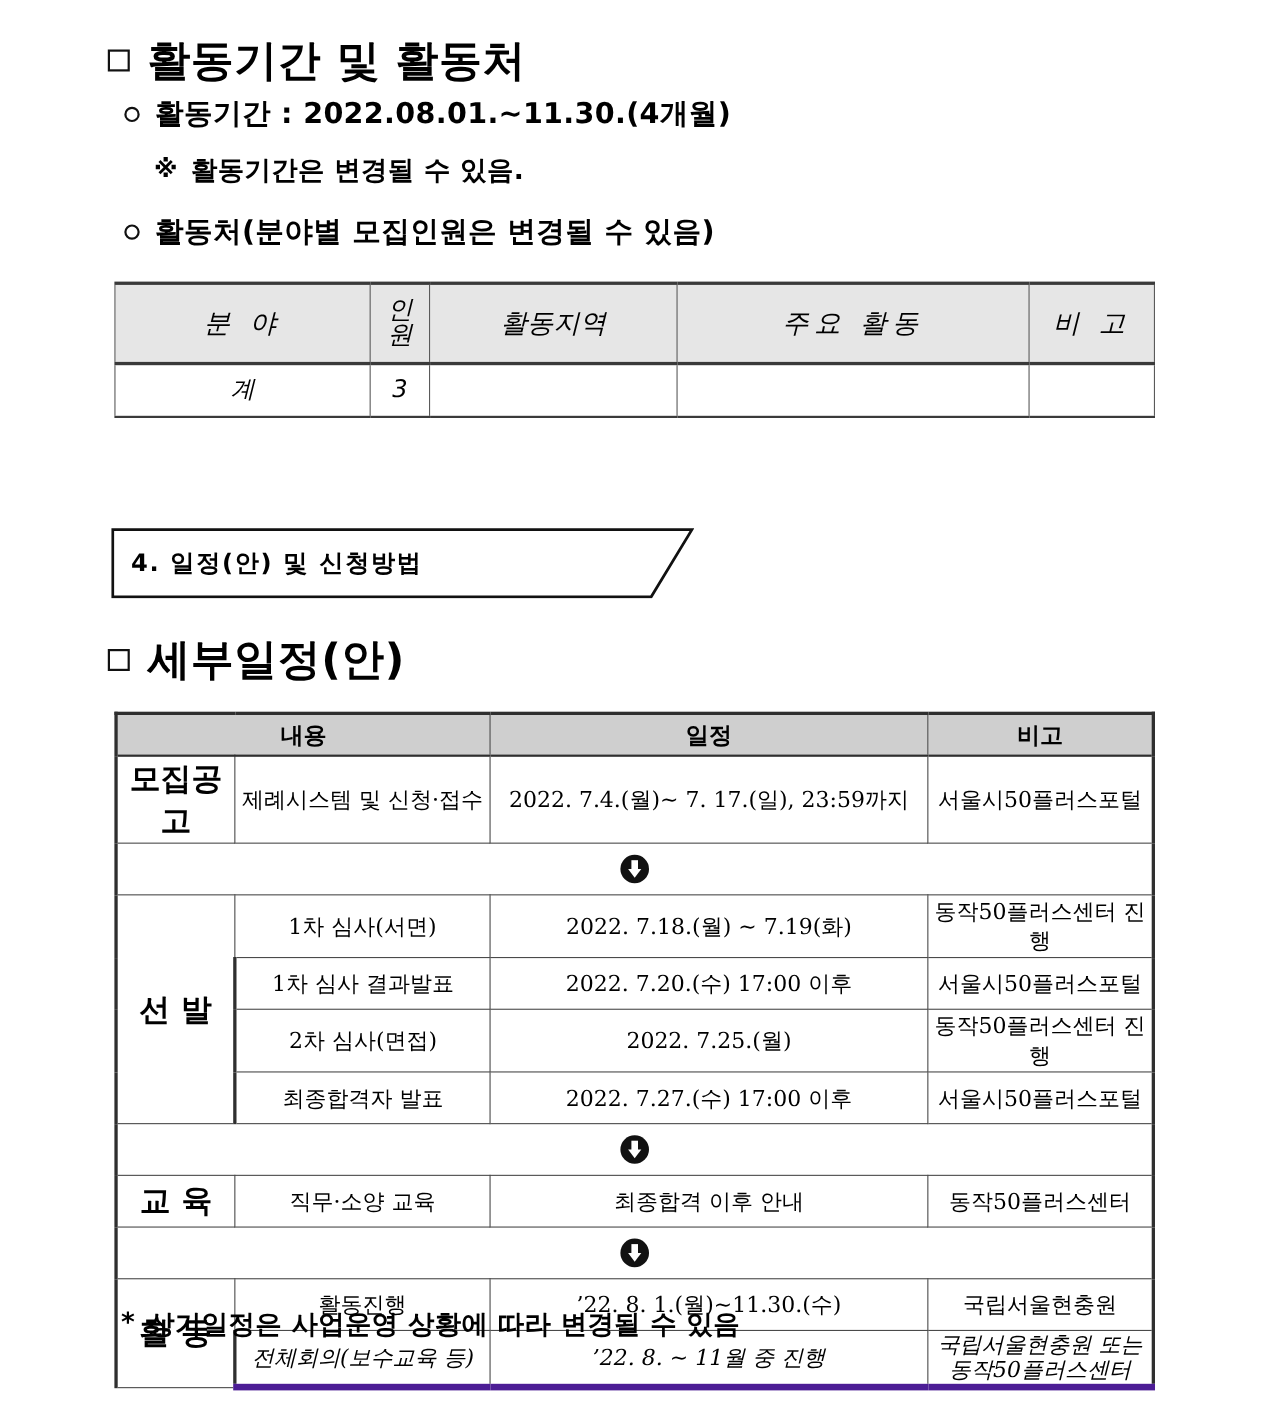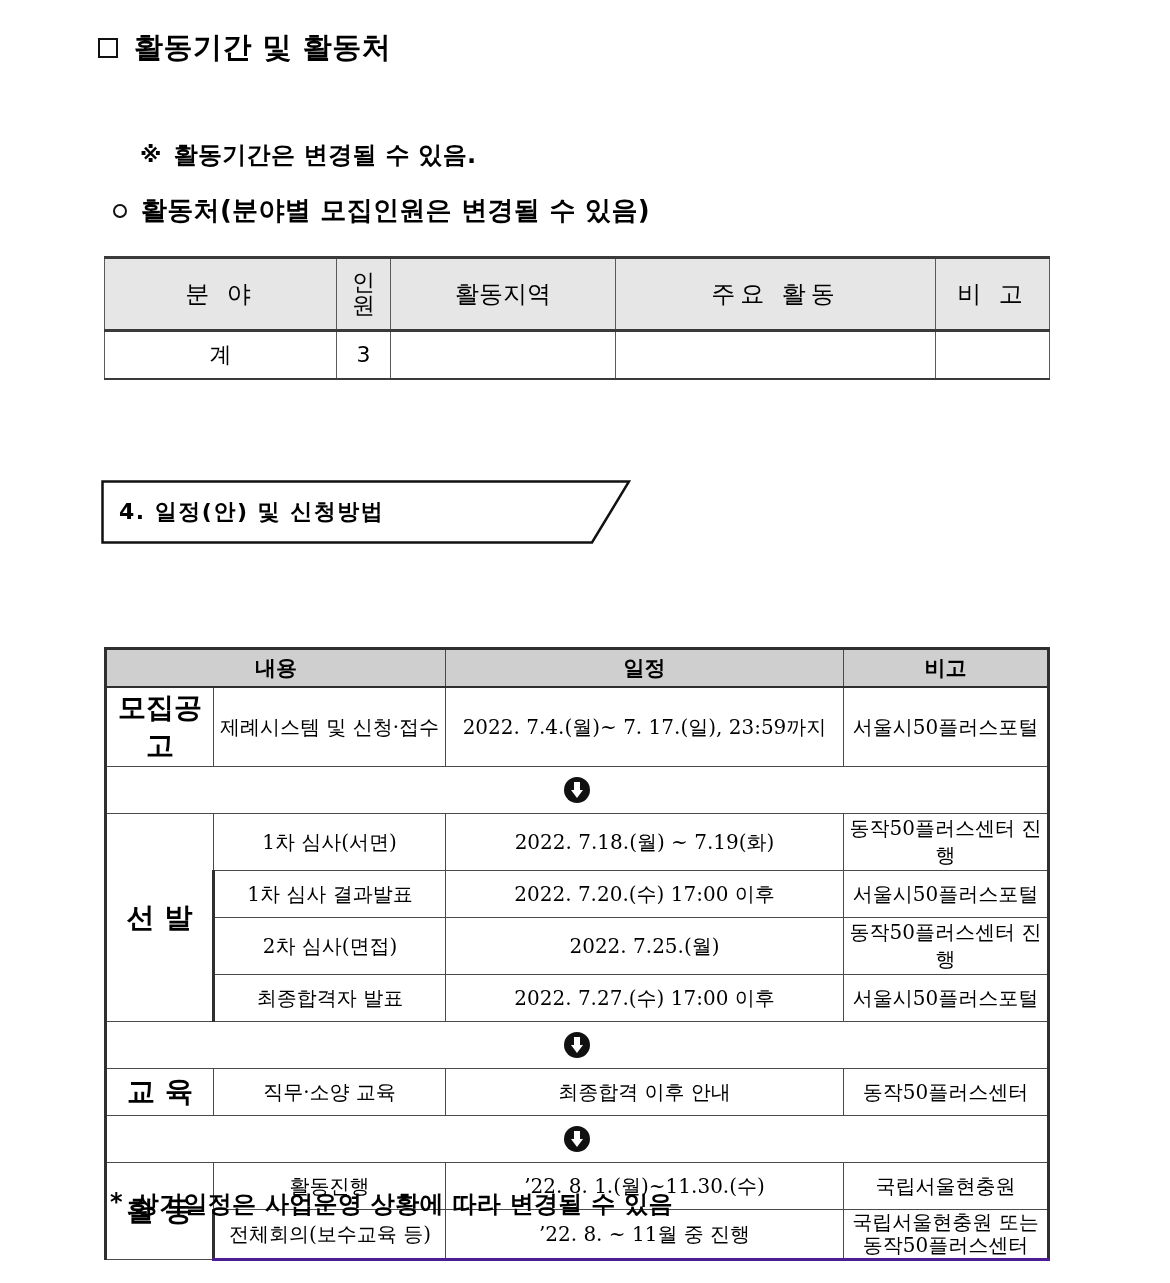--- a/index.html
+++ b/index.html
@@ -21,21 +21,21 @@
     width: 1170px;
     height: 1283px;
     padding: 0;
   }
 
   
   .h-square {
     display: flex;
     align-items: center;
     gap: 16px;
-    font-size: 29px;
+    font-size: 39px;
     font-weight: bold;
     letter-spacing: 0.5px;
   }
   .sq-glyph {
     display: inline-block;
     width: 20px;
     height: 20px;
     border: 2px solid #111;
     box-sizing: border-box;
     flex: 0 0 auto;
@@ -75,20 +75,21 @@
 
   
   #table-sites {
     position: absolute;
     left: 104px;
     top: 256px;
     width: 945px;
     border-collapse: collapse;
     table-layout: fixed;
     font-size: 22px;
+    font-style: italic;
   }
   #table-sites td, #table-sites th {
     border: 1px solid #5a5a5a;
     text-align: center;
     vertical-align: middle;
     font-weight: normal;
     padding: 2px 4px;
   }
   #table-sites thead th {
     background: #e6e6e6;
@@ -166,21 +167,21 @@
     font-size: 28px;
     letter-spacing: 10px;
     text-indent: 10px;
   }
   #table-schedule td.stage.nosp { letter-spacing: 0; text-indent: 0; }
   #table-schedule tr.arrow-row td {
     height: 44px;
     border-left: 3px solid #2f2f2f;
     border-right: 3px solid #2f2f2f;
   }
-  #table-schedule tbody tr:last-child td { border-bottom: 3px solid #4c1d95; }
+  #table-schedule tbody tr:last-child td { border-bottom: 6px solid #4c1d95; font-style: italic; }
   #table-schedule tbody td:first-child { border-left: 3px solid #2f2f2f; }
   #table-schedule tbody td:last-child  { border-right: 3px solid #2f2f2f; }
   #table-schedule thead th:first-child { border-left: 3px solid #2f2f2f; }
   #table-schedule thead th:last-child  { border-right: 3px solid #2f2f2f; }
   .two-line { line-height: 1.15; display: block; }
 
   .arrow-icon {
     display: inline-block;
     width: 26px;
     height: 26px;
@@ -225,20 +226,24 @@
 </head>
 <body>
 
 <div class="page">
 
   <div id="block-title1" class="h-square">
     <span class="sq-glyph"></span>
     <span>활동기간 및 활동처</span>
   </div>
 
+  <div id="block-period" class="h-circle">
+    <span class="circ-glyph"></span>
+    <span>활동기간 : 2022.08.01.~11.30.(4개월)</span>
+  </div>
 
   <div id="block-periodnote" class="h-note">
     <span class="star-glyph">※</span>
     <span>활동기간은 변경될 수 있음.</span>
   </div>
 
   <div id="block-place" class="h-circle">
     <span class="circ-glyph"></span>
     <span>활동처(분야별 모집인원은 변경될 수 있음)</span>
   </div>
@@ -275,20 +280,24 @@
   </table>
 
   <div id="banner-schedule">
     <svg width="530" height="64" viewBox="0 0 530 64">
       <polygon points="1.5,1.5 528,1.5 491,62.5 1.5,62.5" fill="#ffffff" stroke="#111111" stroke-width="2.5" transform="translate(0,0) scale(1,1)" style="transform-origin:center;"></polygon>
       <polygon points="1.5,1.5 490,1.5 527,62.5 1.5,62.5" fill="none" stroke="none"></polygon>
     </svg>
     <div class="banner-text">4. 일정(안) 및 신청방법</div>
   </div>
 
+  <div id="block-title2" class="h-square">
+    <span class="sq-glyph"></span>
+    <span>세부일정(안)</span>
+  </div>
 
   <table id="table-schedule">
     <colgroup>
       <col style="width:108px">
       <col style="width:232px">
       <col style="width:398px">
       <col style="width:205px">
     </colgroup>
     <thead>
       <tr>

